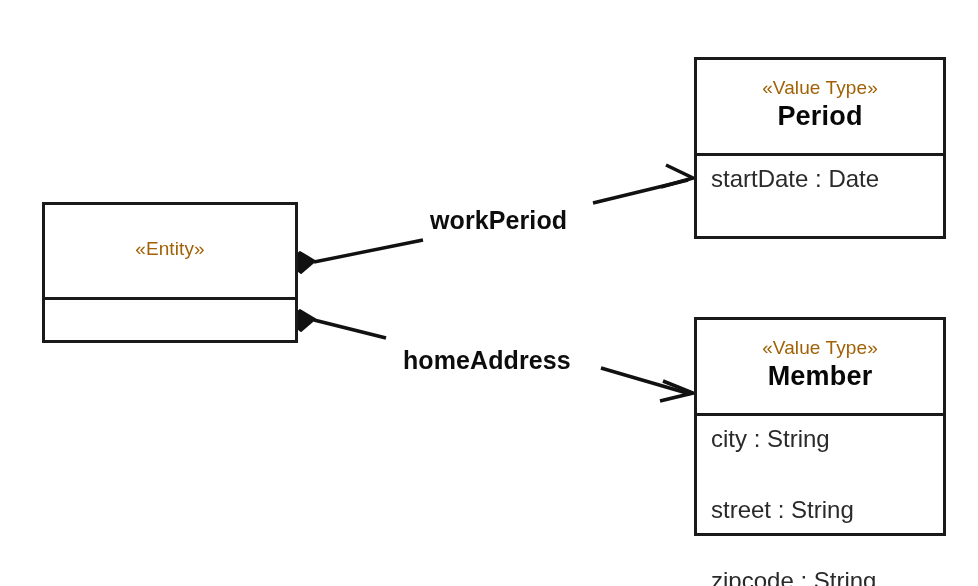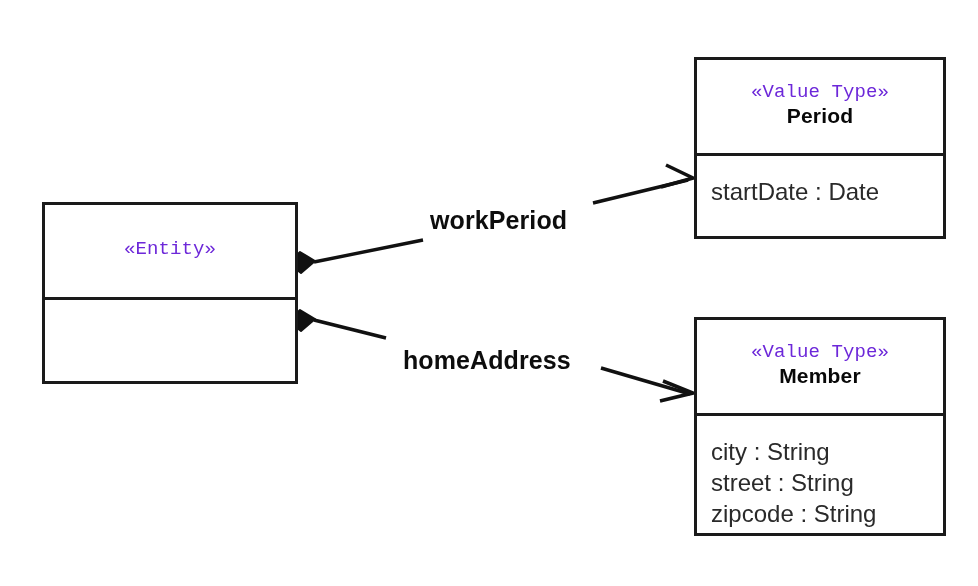--- a/index.html
+++ b/index.html
@@ -33,46 +33,46 @@
     box-sizing: border-box;
     flex: 0 0 auto;
     display: flex;
     flex-direction: column;
     align-items: center;
     justify-content: center;
     padding: 6px 8px 9px 8px;
   }
   .uml-stereotype {
     font-size: 19px;
-    color: #6d28d9;
+    color: #a16207;
     line-height: 1.18;
     letter-spacing: 0.1px;
     white-space: nowrap;
-    font-family: Liberation Mono, monospace;
   }
   .uml-name {
-    font-size: 21px;
+    font-size: 27px;
     font-weight: bold;
     color: #080808;
     line-height: 1.22;
     letter-spacing: 0.2px;
     white-space: nowrap;
   }
   .uml-divider {
     flex: 0 0 auto;
     height: 3px;
     background: #1a1a1a;
   }
   .uml-body {
     box-sizing: border-box;
     flex: 1 1 auto;
-    padding: 20px 0 7px 14px;
+    padding: 7px 0 7px 14px;
     display: flex;
     flex-direction: column;
     justify-content: flex-start;
+    gap: 40px;
   }
   .uml-attr {
     font-size: 24px;
     color: #2a2a2a;
     line-height: 1.30;
     white-space: nowrap;
   }
 
   
   #links {
@@ -122,21 +122,21 @@
       <line x1="601" y1="368" x2="690" y2="394" stroke="#111111" stroke-width="3.4" stroke-linecap="butt"></line>
 
       <path d="M 663 381 L 693 393 L 660 401" fill="none" stroke="#111111" stroke-width="3.6" stroke-linecap="butt" stroke-linejoin="miter"></path>
     </g>
   </svg>
 
   <div class="assoc-label" style="left:399px; top:346px;">homeAddress</div>
 
   <div class="assoc-label" style="left:426px; top:206px;">workPeriod</div>
 
-  <div class="uml-class" style="left:42px; top:202px; width:256px; height:182px;">
+  <div class="uml-class" style="left:42px; top:202px; width:256px; height:141px;">
     <div class="uml-header" style="height:92px;">
       <div class="uml-stereotype">«Entity»</div>
     </div>
     <div class="uml-divider"></div>
   </div>
 
   <div class="uml-class" style="left:694px; top:57px; width:252px; height:182px;">
     <div class="uml-header" style="height:93px;">
       <div class="uml-stereotype">«Value Type»</div>
       <div class="uml-name">Period</div>

